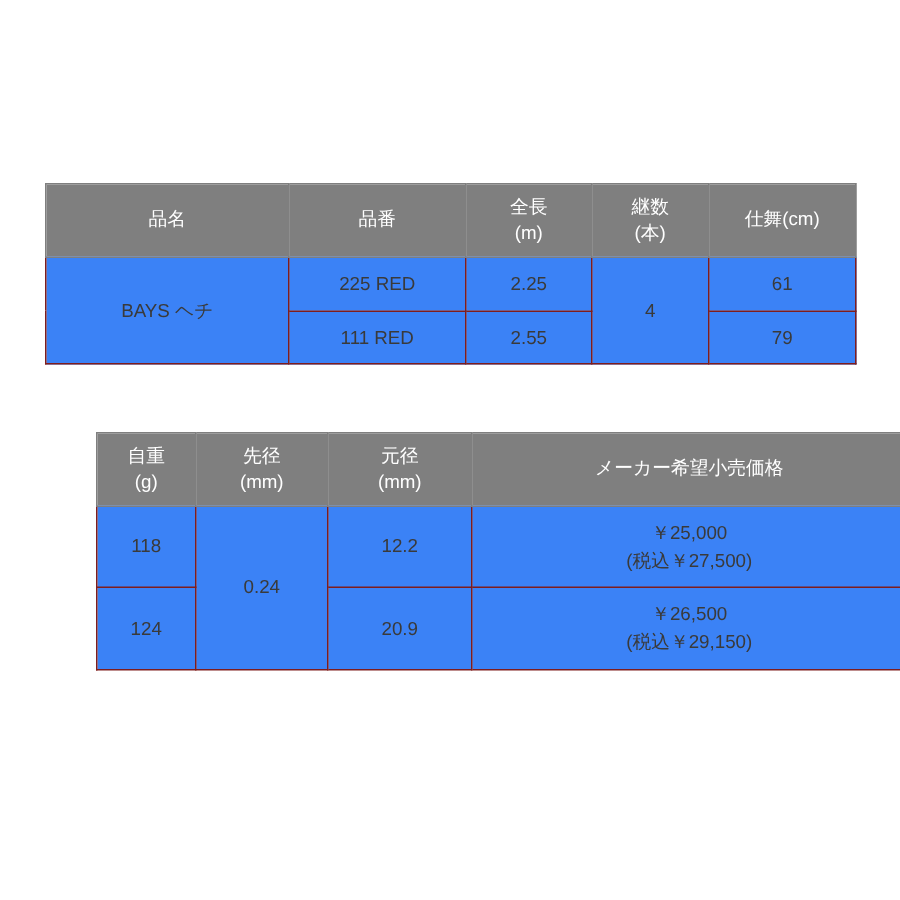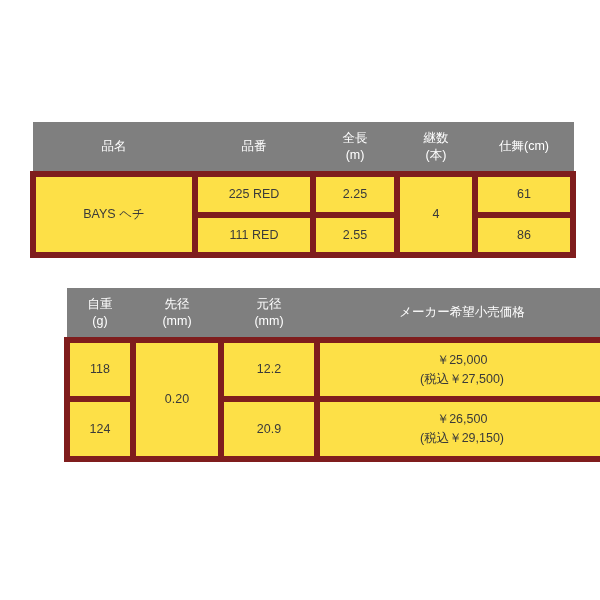--- a/index.html
+++ b/index.html
@@ -37,28 +37,28 @@
     color: #ffffff;
     font-weight: normal;
     font-size: 12.5px;
     line-height: 1.35;
     text-align: center;
     vertical-align: middle;
     border: 1px solid #7f7f7f;
     padding: 7px 2px;
   }
   td {
-    border: 6px solid #7f1d1d;
+    border: 1px solid #7f1d1d;
     text-align: center;
     vertical-align: middle;
     font-size: 12.5px;
     line-height: 1.5;
     color: #3a3a3a;
     padding: 8px 0;
-    background: #fde047;
+    background: #3b82f6;
   }
   .hdr-sub {
     display: block;
     font-size: 12.5px;
   }
   .cell-multiline {
     white-space: pre-line;
   }
   .t1-c1 { width: 162px; }
   .t1-c2 { width: 118px; }
@@ -112,21 +112,21 @@
       <tr class="row-h1">
         <td rowspan="2">BAYS ヘチ</td>
         <td>225 RED</td>
         <td>2.25</td>
         <td rowspan="2">4</td>
         <td>61</td>
       </tr>
       <tr class="row-h1">
         <td>111 RED</td>
         <td>2.55</td>
-        <td>86</td>
+        <td>79</td>
       </tr>
     </tbody>
   </table>
 
   <table class="spec-table" id="table-two">
     <colgroup>
       <col class="t2-c1">
         <col class="t2-c2">
         <col class="t2-c3">
         <col class="t2-c4">
@@ -146,21 +146,21 @@
           <span class="hdr-sub">(mm)</span>
         </th>
         <th>
           <span>メーカー希望小売価格</span>
         </th>
       </tr>
     </thead>
     <tbody>
       <tr class="row-h2">
         <td>118</td>
-        <td rowspan="2">0.20</td>
+        <td rowspan="2">0.24</td>
         <td>12.2</td>
         <td class="cell-multiline">￥25,000
 (税込￥27,500)</td>
       </tr>
       <tr class="row-h2">
         <td>124</td>
         <td>20.9</td>
         <td class="cell-multiline">￥26,500
 (税込￥29,150)</td>
       </tr>

